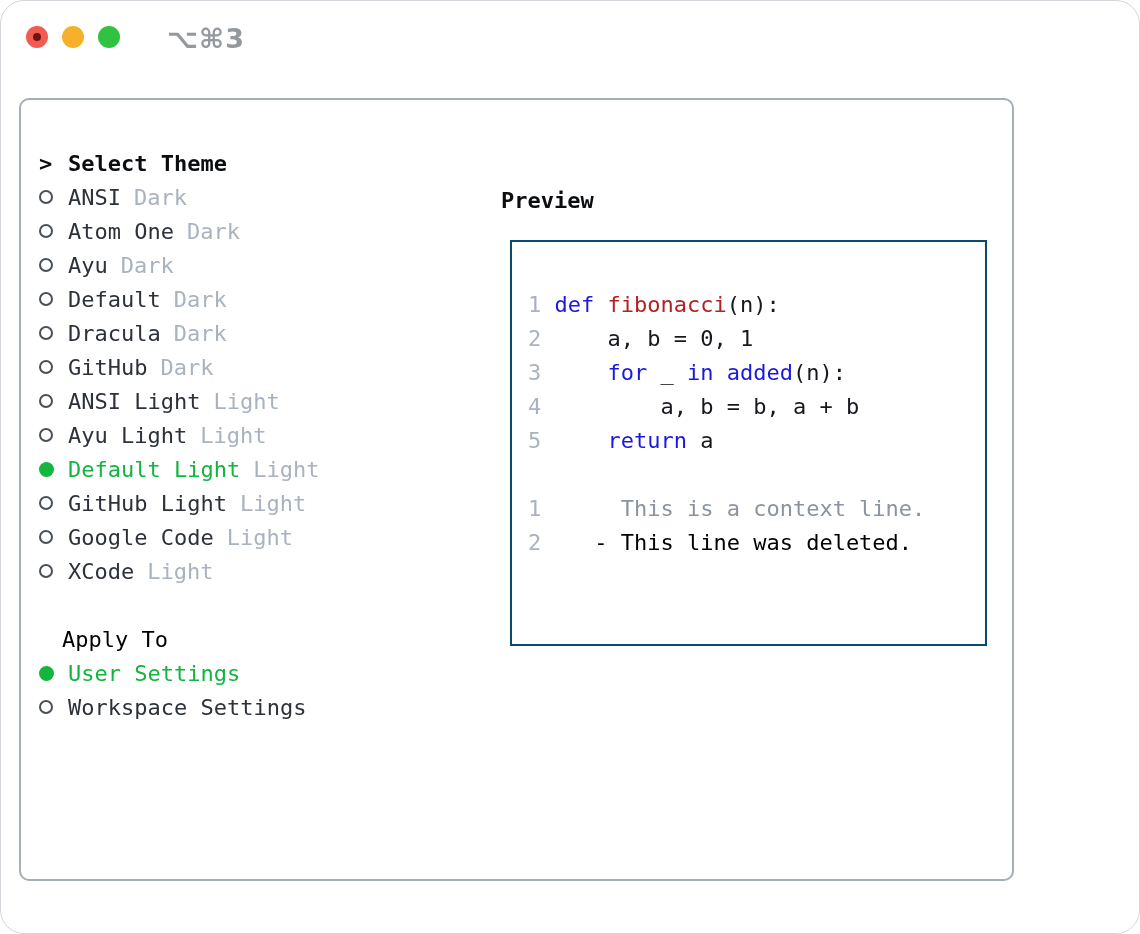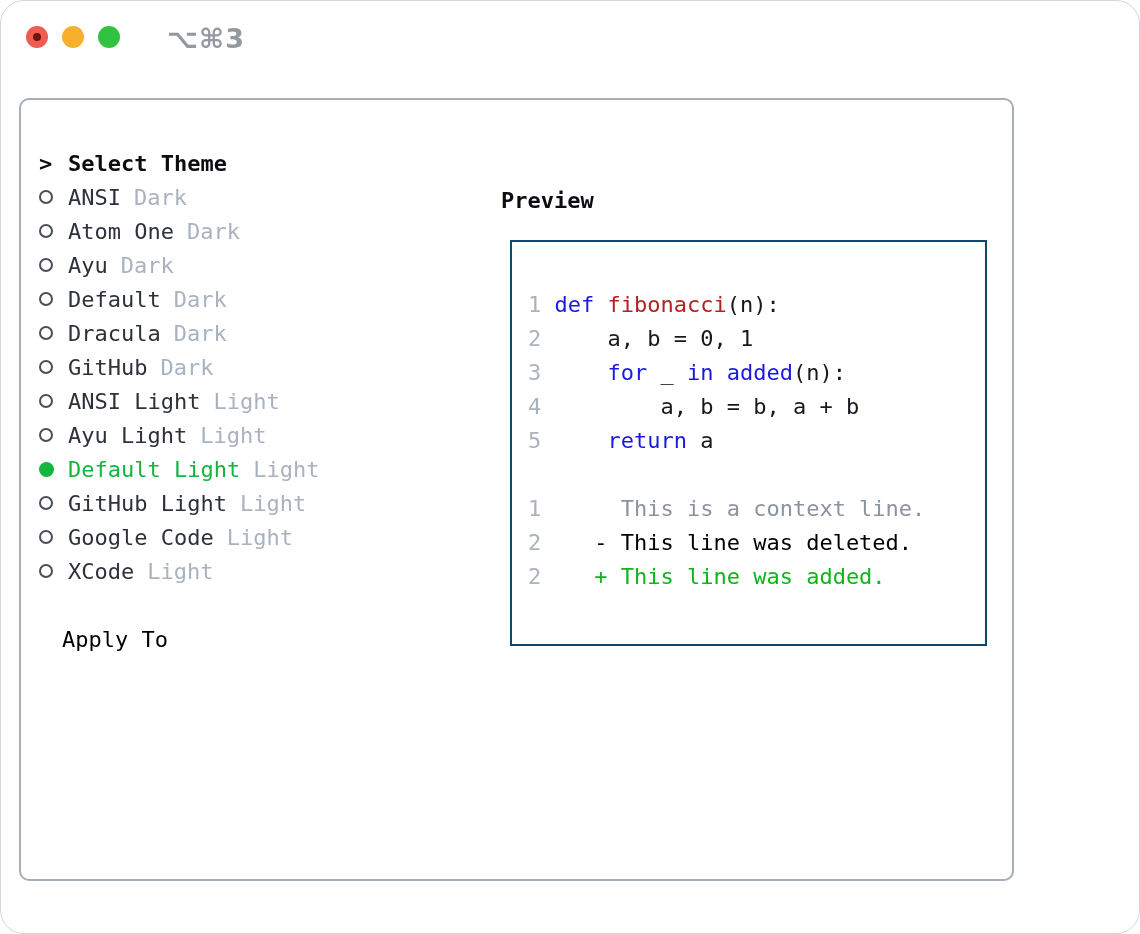--- a/index.html
+++ b/index.html
@@ -74,32 +74,35 @@
           <div class="row"><span class="bullet-col"><span class="radio"></span></span><span class="item-name">Ayu Light</span><span class="variant">Light</span></div>
           <div class="row"><span class="bullet-col"><span class="radio on"></span></span><span class="item-name sel">Default Light</span><span class="variant">Light</span></div>
           <div class="row"><span class="bullet-col"><span class="radio"></span></span><span class="item-name">GitHub Light</span><span class="variant">Light</span></div>
           <div class="row"><span class="bullet-col"><span class="radio"></span></span><span class="item-name">Google Code</span><span class="variant">Light</span></div>
           <div class="row"><span class="bullet-col"><span class="radio"></span></span><span class="item-name">XCode</span><span class="variant">Light</span></div>
         </div>
       <div class="spacer"></div>
       <div class="row">
         <span class="apply-hdr">Apply To</span>
       </div>
+      <div id="apply-options">
+          <div class="row"><span class="bullet-col"><span class="radio on"></span></span><span class="opt-label sel">User Settings</span></div>
+          <div class="row"><span class="bullet-col"><span class="radio"></span></span><span class="opt-label">Workspace Settings</span></div>
+        </div>
     </div>
 
     <div class="preview-col">
       <div class="preview-hdr">Preview</div>
       <div class="preview-frame">
         <div id="preview-lines">
             <div class="pl"><span class="lnum">1</span><span class="lcode"><span class="c-kw">def</span><span class="c-fg"> </span><span class="c-fn">fibonacci</span><span class="c-fg">(n):</span></span></div>
             <div class="pl"><span class="lnum">2</span><span class="lcode"><span class="c-fg">    a, b = 0, 1</span></span></div>
             <div class="pl"><span class="lnum">3</span><span class="lcode"><span class="c-fg">    </span><span class="c-kw">for</span><span class="c-fg"> _ </span><span class="c-kw">in</span><span class="c-fg"> </span><span class="c-kw">added</span><span class="c-fg">(n):</span></span></div>
             <div class="pl"><span class="lnum">4</span><span class="lcode"><span class="c-fg">        a, b = b, a + b</span></span></div>
             <div class="pl"><span class="lnum">5</span><span class="lcode"><span class="c-fg">    </span><span class="c-kw">return</span><span class="c-fg"> a</span></span></div>
             <div class="pl"><span class="lnum"></span><span class="lcode"></span></div>
             <div class="pl"><span class="lnum">1</span><span class="lcode"><span class="c-ctx">     This is a context line.</span></span></div>
             <div class="pl"><span class="lnum">2</span><span class="lcode"><span class="c-del">   - This line was deleted.</span></span></div>
-            <div class="pl"><span class="lnum">2</span><span class="lcode"><span class="c-add">   + This line was added.</span></span></div>
           </div>
       </div>
     </div>
   </div>
 </div>
 
 </body></html>

